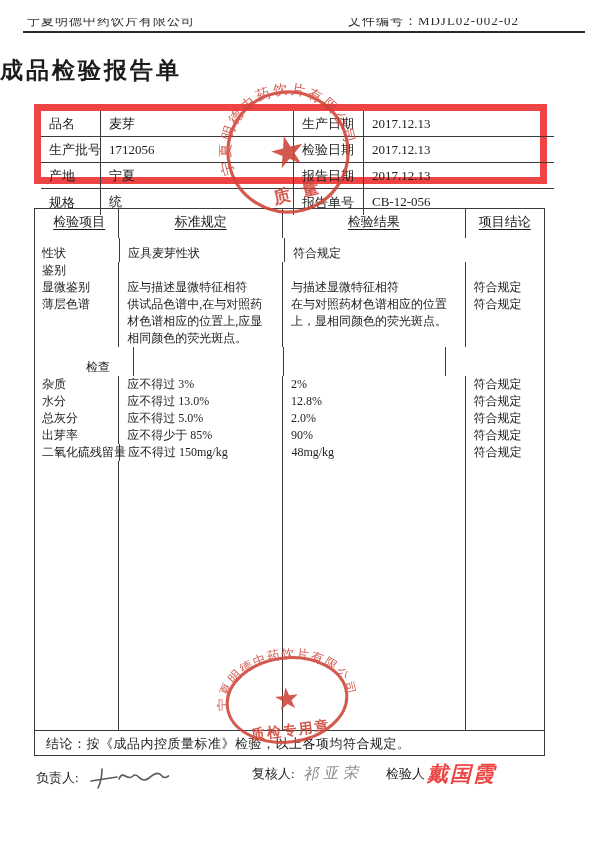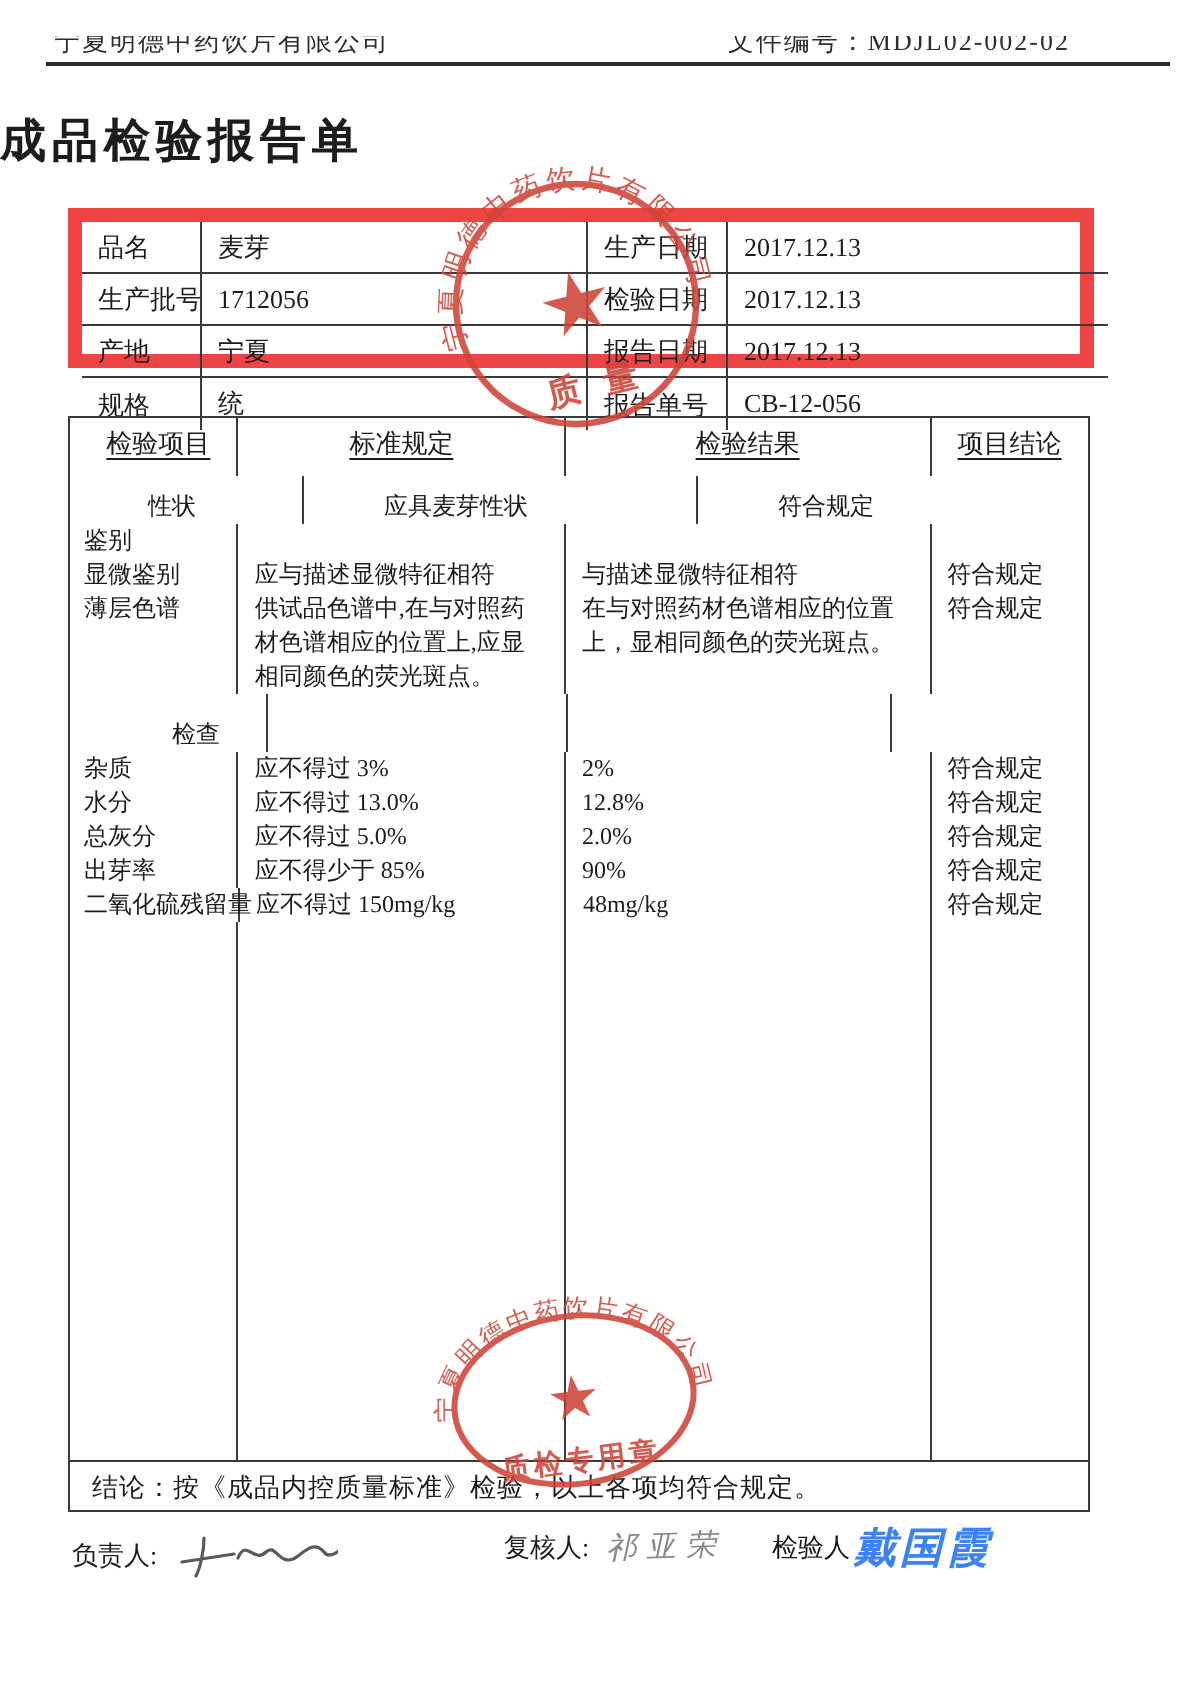--- a/index.html
+++ b/index.html
@@ -4,21 +4,21 @@
 <style>
   html,body{margin:0;padding:0;background:#fff;}
   .page{position:relative;width:600px;height:848px;background:#ffffff;overflow:hidden;
         font-family:"Liberation Serif","DejaVu Serif",serif;color:#1c1c1c;}
   
   .doc-header{position:absolute;top:0;left:23px;width:562px;height:31px;
               border-bottom:2px solid #2a2a2a;}
   .doc-header .cliprow{position:absolute;top:18px;left:0;right:0;height:12px;overflow:hidden;}
   .doc-header .cliprow span{position:absolute;top:-6px;font-size:13px;color:#2e2e2e;letter-spacing:1px;white-space:nowrap;}
   .doc-header .co{left:4px;}
-  .doc-header .dn{right:50px;}
+  .doc-header .dn{right:66px;}
   .title{position:absolute;top:55px;left:0;width:100%;text-align:left;
          font-size:23px;font-weight:bold;letter-spacing:3px;}
   
   .info-table{position:absolute;left:34px;top:104px;width:513px;height:80px;
               display:grid;grid-template-columns:60px 193px 70px 190px;grid-auto-rows:26px;
               border:7px solid #ef4444;box-sizing:border-box;font-size:13px;}
   .info-table .cell{border-right:1px solid #3a3a3a;border-bottom:1px solid #3a3a3a;
                     display:flex;align-items:center;box-sizing:border-box;padding:0 8px;overflow:hidden;white-space:nowrap;}
   .info-table .cell:nth-child(4n){border-right:none;}
   .info-table .cell:nth-last-child(-n+4){border-bottom:none;}
@@ -29,34 +29,34 @@
               font-size:12px;line-height:17px;}
   .mt-row{display:flex;flex:0 0 auto;}
   .mt-row .c{box-sizing:border-box;padding:0 8px;}
   .c.item{width:85px;border-right:1px solid #3a3a3a;padding:0 2px 0 7px;white-space:nowrap;}
   .c.std{width:165px;border-right:1px solid #3a3a3a;}
   .c.res{width:184px;border-right:1px solid #3a3a3a;}
   .c.concl{width:79px;}
   .mt-row.head{height:29px;}
   .mt-row.head .c{text-align:center;padding-top:4px;font-size:13px;}
   .mt-row.head .c u{text-decoration:underline;text-underline-offset:3px;}
-  .mt-row.first .c{padding-top:7px;margin-left:32px;}
+  .mt-row.first .c{padding-top:7px;}
   .mt-row.gap .c{padding-top:12px;margin-left:44px;}
   .mt-filler{flex:1 1 auto;display:flex;}
   .mt-filler .c{height:100%;}
   .mt-conclusion{flex:0 0 auto;height:24px;border-top:1px solid #3a3a3a;
                  display:flex;align-items:center;padding-left:11px;font-size:13px;letter-spacing:0.5px;}
   
   .signatures{position:absolute;left:34px;top:760px;width:520px;height:40px;font-size:13px;}
   .sig-group{position:absolute;display:flex;align-items:center;}
   .sig-resp{left:2px;top:4px;}
   .sig-rev{left:218px;top:4px;}
   .sig-insp{left:352px;top:0px;font-family:Liberation Mono, monospace;}
   .name-rev{font-size:15px;color:#8a8a8a;font-style:italic;letter-spacing:5px;margin-left:8px;transform:rotate(-2deg);}
-  .name-insp{font-size:21px;color:#3b82f6;font-weight:bold;font-style:italic;letter-spacing:2px;margin-left:2px;}
+  .name-insp{font-size:21px;color:#ef4444;font-weight:bold;font-style:italic;letter-spacing:2px;margin-left:2px;}
   
   .stamp{position:absolute;opacity:0.88;pointer-events:none;}
   .stamp-top{left:213px;top:77px;}
   .stamp-bottom{left:212px;top:645px;}
 </style>
 </head>
 <body>
 
 <div class="page">
 

